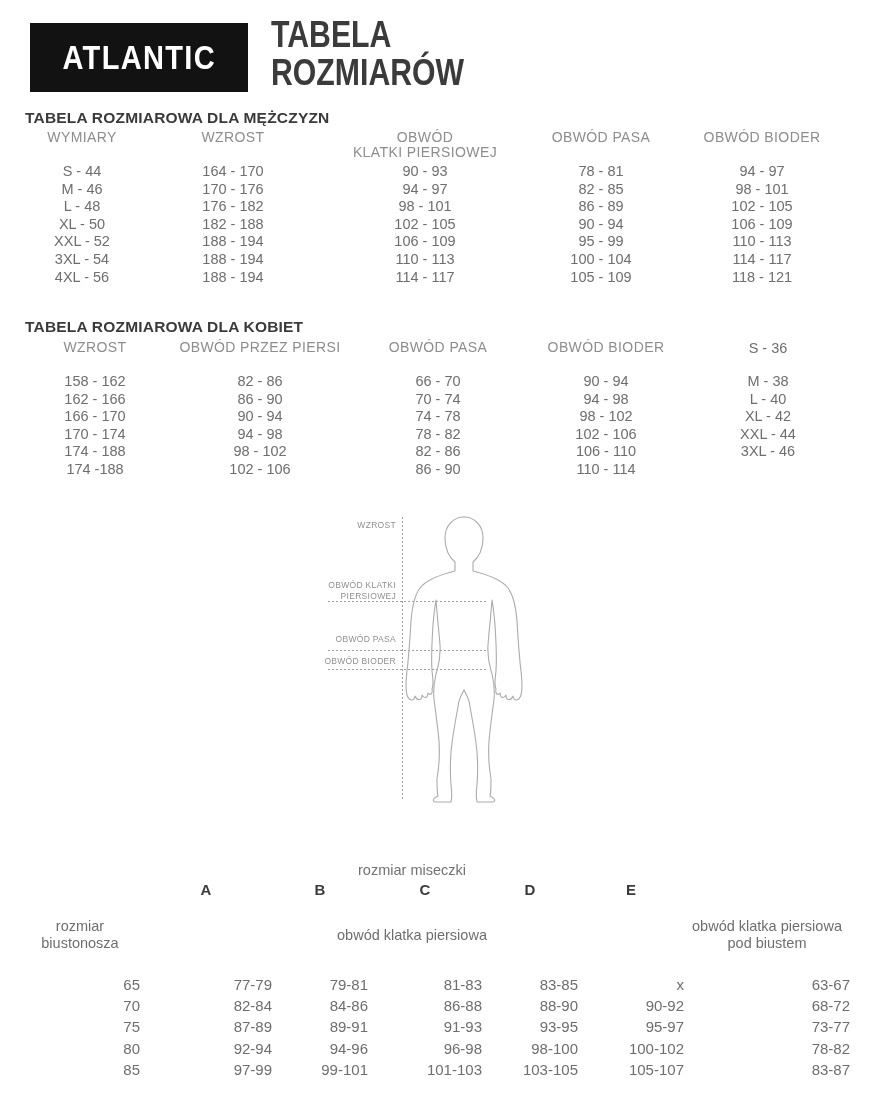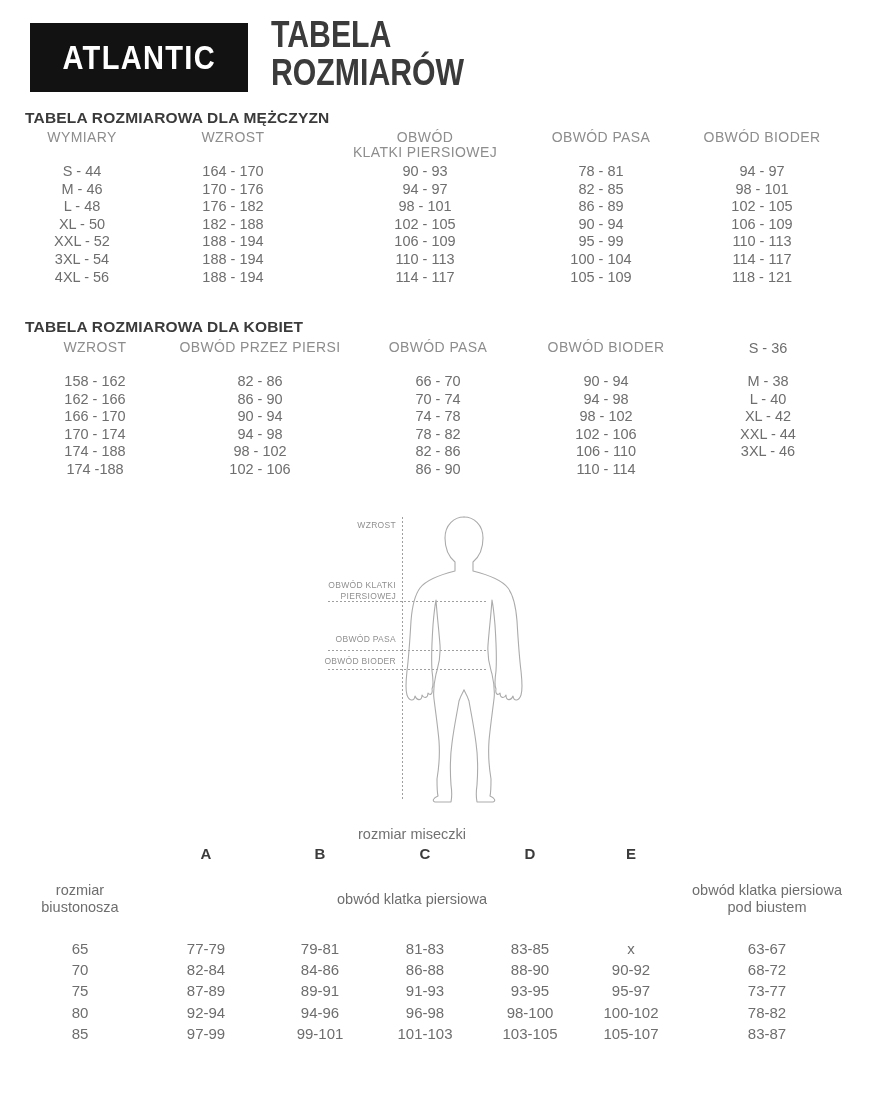--- a/index.html
+++ b/index.html
@@ -41,35 +41,35 @@
           color:#8f8f8f;letter-spacing:0.3px;line-height:10.5px;white-space:nowrap;}
   #wzrost-label{top:520px;}
   #chest-label{top:580px;}
   #waist-label{top:634px;}
   #hips-label{top:656px;}
   .figure-svg{position:absolute;left:400px;top:513px;width:128px;height:292px;}
   .figure-svg path,.figure-svg use{fill:none;stroke:#ababab;stroke-width:1.1;
           stroke-linecap:round;stroke-linejoin:round;}
 
   
-  .bra{position:absolute;left:20px;top:824px;width:830px;height:230px;color:#6e6e6e;}
+  .bra{position:absolute;left:20px;top:860px;width:830px;height:230px;color:#6e6e6e;}
   .cup-heading{position:absolute;left:120px;top:0;width:544px;height:20px;line-height:20px;
                text-align:center;font-size:14.5px;color:#727272;}
   .cup-letters{position:absolute;left:120px;top:20px;width:544px;height:20px;display:grid;
                grid-template-columns:132px 96px 114px 96px 106px;}
   .cup-letter{text-align:center;font-weight:700;color:#3b3b3b;font-size:15px;line-height:20px;}
   .band-header{position:absolute;left:0;top:58px;width:120px;text-align:center;
                font-size:14.5px;line-height:17px;}
   .chest-header{position:absolute;left:120px;top:67px;width:544px;text-align:center;
                 font-size:14.5px;line-height:17px;}
   .underbust-header{position:absolute;left:664px;top:58px;width:166px;text-align:center;
                     font-size:14.5px;line-height:17px;}
   .bra-rows{position:absolute;left:0;top:114px;width:830px;display:grid;
             grid-template-columns:120px 132px 96px 114px 96px 106px 166px;}
-  .bra-rows .td{height:21.2px;line-height:21.2px;text-align:center;color:#6e6e6e;font-size:15px;}
+  .bra-rows .td{height:21.2px;line-height:21.2px;text-align:right;color:#6e6e6e;font-size:15px;}
 </style>
 </head>
 <body>
 
 <div class="page">
 
   <div class="brand-box">
     <span class="brand-text">ATLANTIC</span>
   </div>
   <div class="doc-title">

